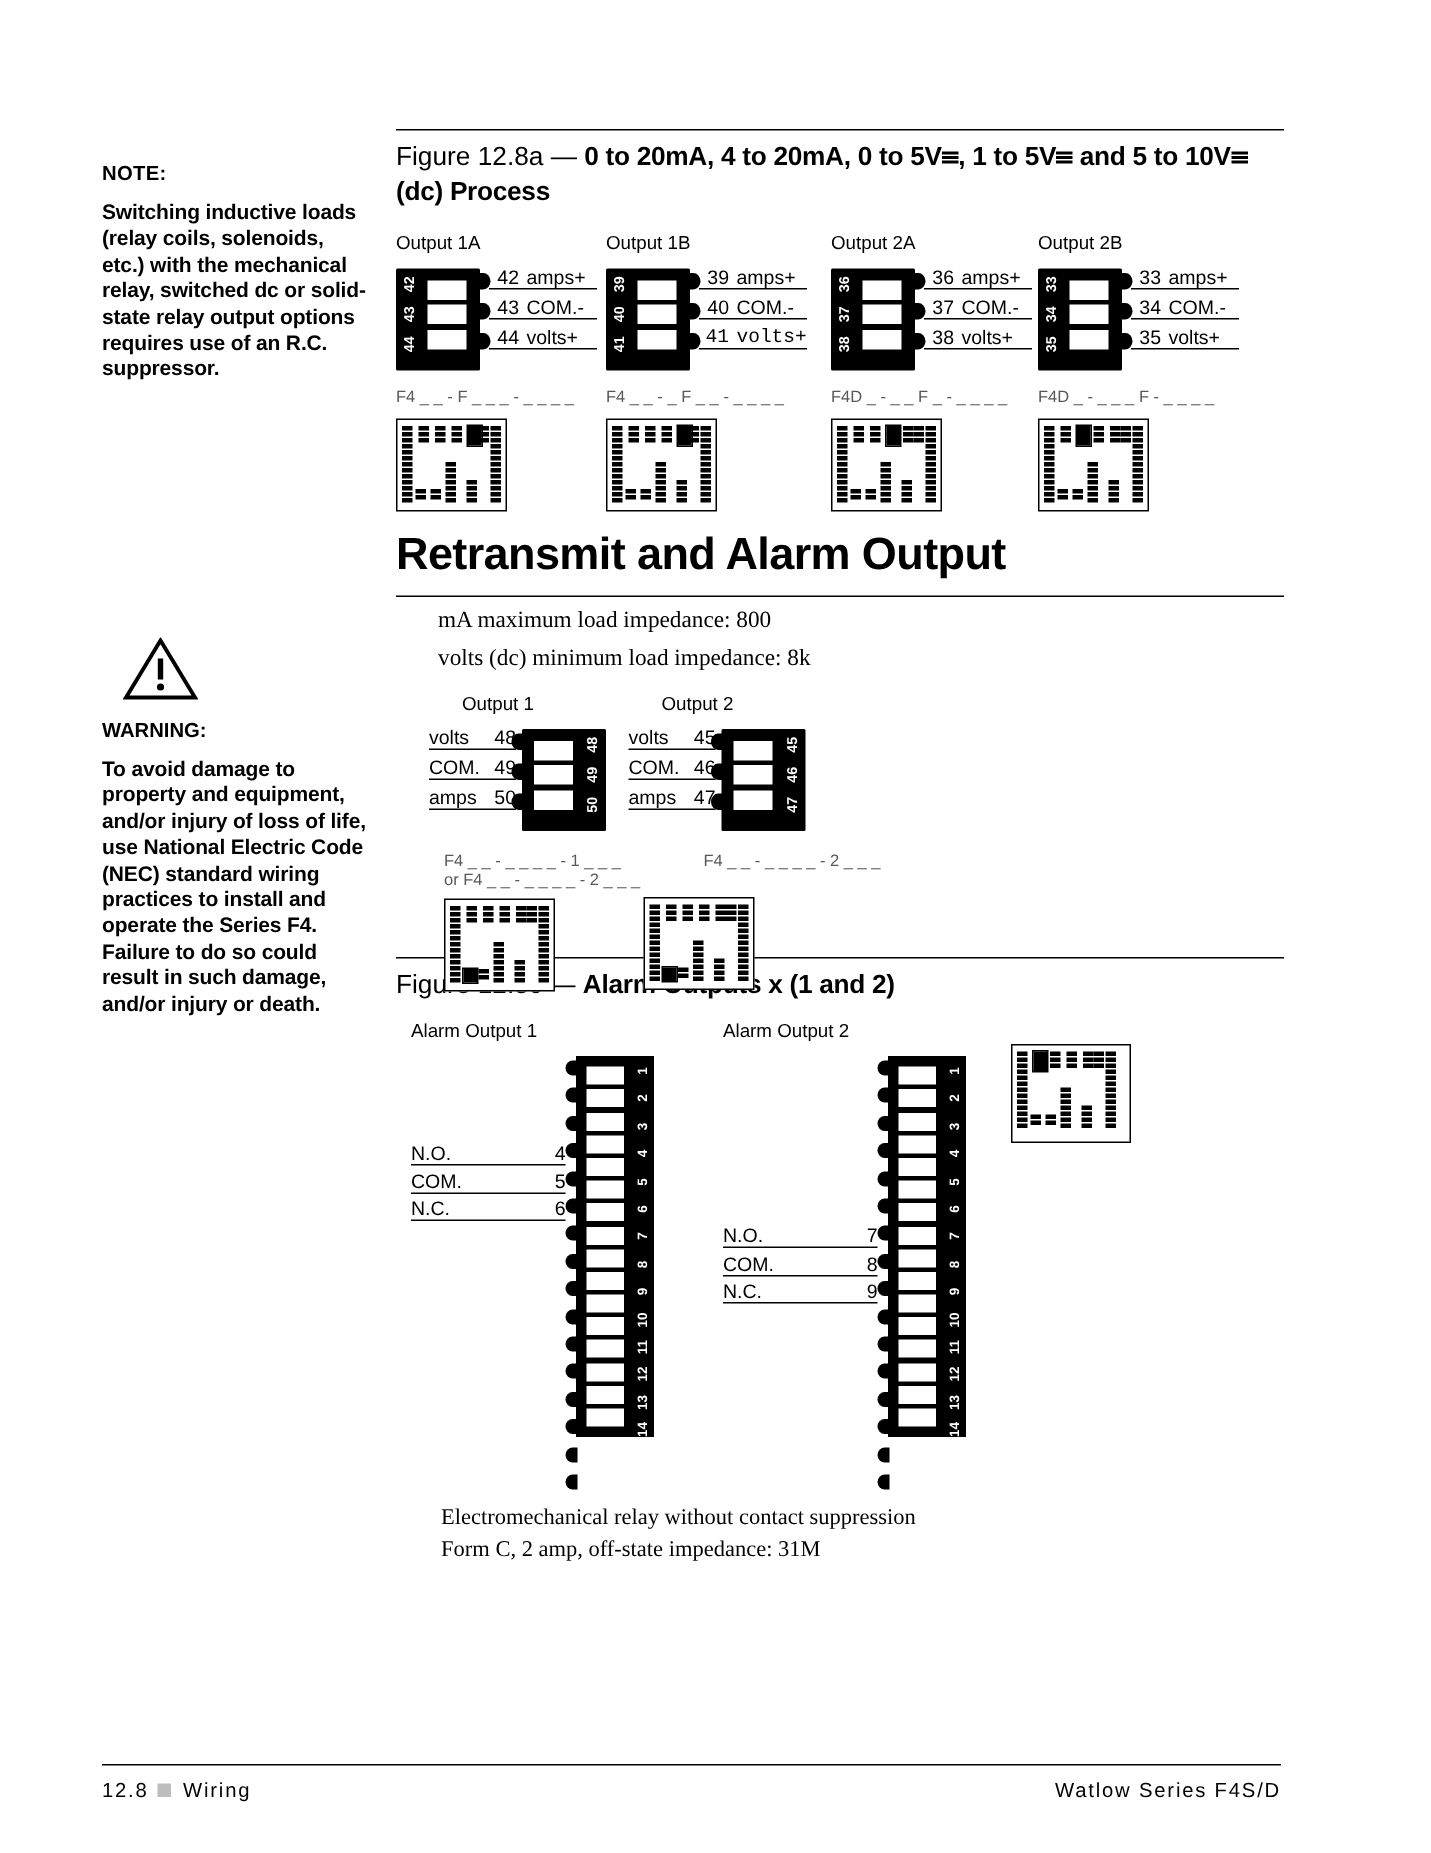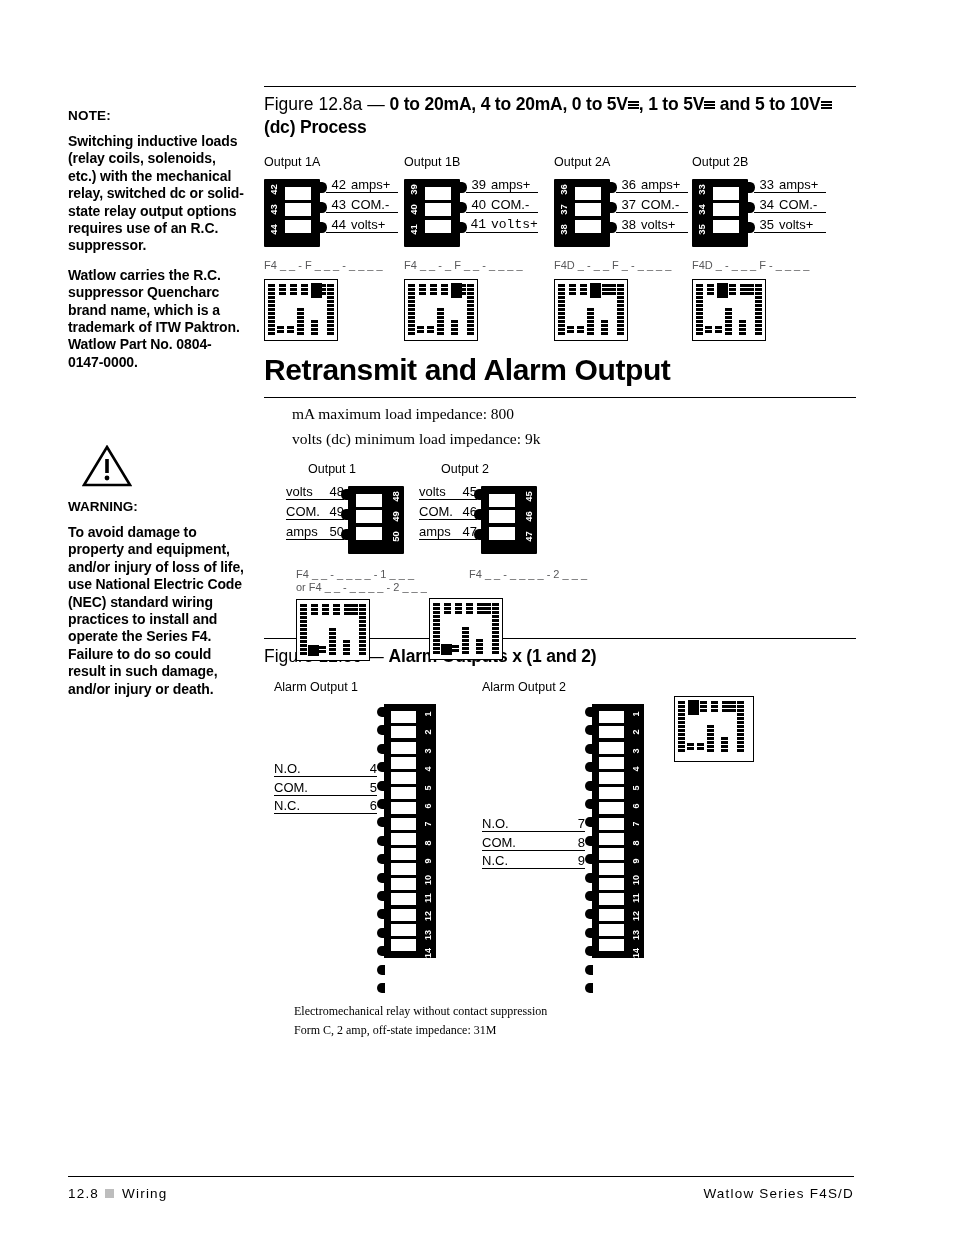--- a/index.html
+++ b/index.html
@@ -23,21 +23,21 @@
   }
   .note-head {
     font-weight:bold; font-size:13.5px; letter-spacing:.2px;
     margin-bottom:10px;
   }
   .note-p {
     font-weight:bold; font-size:14px; line-height:17.4px;
     letter-spacing:-0.1px; margin:0 0 12px 0;
   }
 
-  .warnbox { position:absolute; left:68px; top:445px; width:182px; }
+  .warnbox { position:absolute; left:68px; top:425px; width:182px; }
   .warn-tri { width:50px; height:42px; display:block; margin:0 0 12px 14px; }
   .warn-head { font-weight:bold; font-size:13.5px; margin-bottom:10px; }
   .warn-p {
     font-weight:bold; font-size:14px; line-height:17.4px;
     letter-spacing:-0.1px; margin:0;
   }
 
   
   .main { position:absolute; left:264px; top:86px; width:592px; }
 
@@ -122,21 +122,21 @@
   
   .strip {
     position:relative; width:52px; background:#000; padding:4px 3px;
   }
   .strip .slot { width:25px; height:12px; background:#fff; margin:3.2px 0 3.2px 4px; }
   .strip .tnum {
     position:absolute; right:1px; width:14px; color:#fff; font-size:9px;
     font-weight:bold; text-align:center; transform:rotate(-90deg);
   }
 
-  .closing { font-family:"Liberation Serif", serif; font-size:12px; margin:4px 0 0 30px; }
+  .closing { font-family:"Liberation Serif", serif; font-size:15px; margin:4px 0 0 30px; }
 
   
   .footer {
     position:absolute; left:68px; top:1176px; width:786px;
     border-top:1.4px solid #000; padding-top:9px;
     display:flex; justify-content:space-between;
     font-size:13.5px; letter-spacing:1.2px;
   }
   .footer .sq {
     display:inline-block; width:9px; height:9px; background:#bdbdbd;
@@ -145,21 +145,20 @@
   .footer .lf { display:flex; align-items:center; }
 </style>
 </head>
 <body>
 
 <div class="page">
 
   <div class="sidebar">
     <div class="note-head">NOTE:</div>
     <p class="note-p">Switching inductive loads (relay coils, solenoids, etc.) with the mechanical relay, switched dc or solid-state relay output options requires use of an R.C. suppressor.</p>
-    <p class="note-p">Watlow carries the R.C. suppressor Quencharc brand name, which is a trademark of ITW Paktron. Watlow Part No. 0804-0147-0000.</p>
   </div>
 
   <div class="warnbox">
     <svg class="warn-tri" viewBox="0 0 50 42">
       <polygon points="25,2 48,40 2,40" fill="none" stroke="#000" stroke-width="2.6"></polygon>
       <rect x="23.2" y="14" width="3.6" height="14" fill="#000"></rect>
       <circle cx="25" cy="33" r="2.4" fill="#000"></circle>
     </svg>
     <div class="warn-head">WARNING:</div>
     <p class="warn-p">To avoid damage to property and equipment, and/or injury of loss of life, use National Electric Code (NEC) standard wiring practices to install and operate the Series F4. Failure to do so could result in such damage, and/or injury or death.</p>
@@ -582,21 +581,21 @@
               <div class="pin"></div>
             </div>
           </div>
         </div>
       </div>
 
     <div class="sec-head">Retransmit and Alarm Output</div>
 
     <div class="rule"></div>
     <div class="spec-line">mA maximum load impedance: 800</div>
-    <div class="spec-line">volts (dc) minimum load impedance: 9k</div>
+    <div class="spec-line">volts (dc) minimum load impedance: 8k</div>
 
     <div class="outrow" style="height:170px;margin-top:14px;" id="figB">
         <div class="outgrp" style="left: 22px;">
           <div class="outgrp-label" style="margin-left: 22px;">Output 1</div>
           <div style="position: relative; height: 72px; width: 116px;">
             <div class="conn right" style="height: 68px; position: absolute; left: 62px; top: 0px;">
               <div class="slot"></div>
               <div class="tnum" style="top: 5px;">48</div>
               <div class="slot"></div>
               <div class="tnum" style="top: 25px;">49</div>

